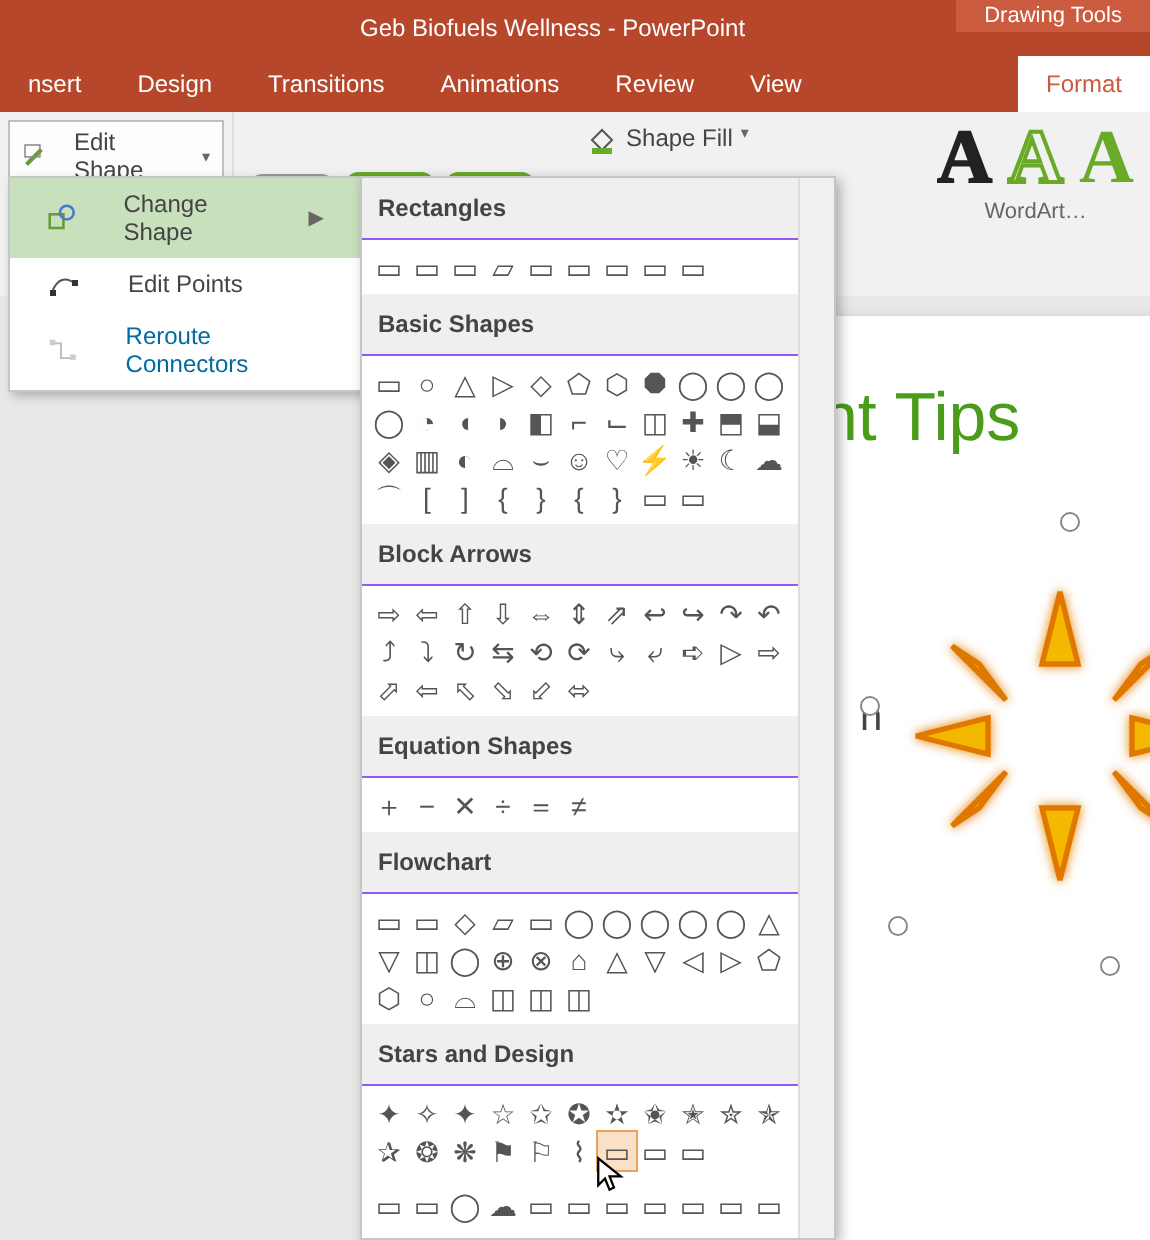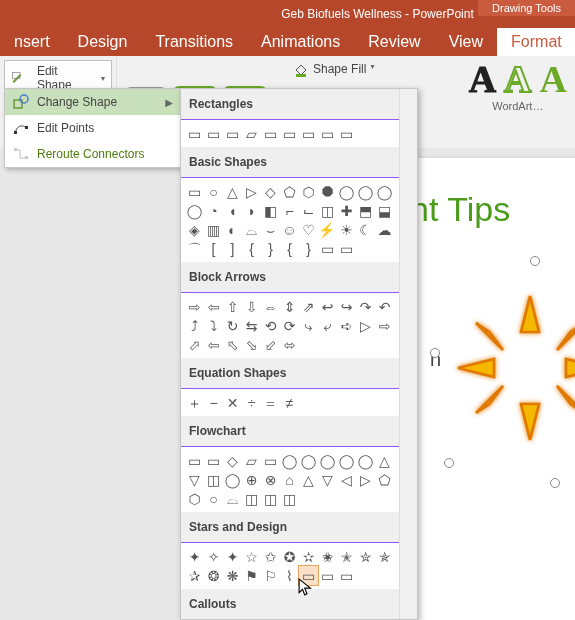--- a/index.html
+++ b/index.html
@@ -14,21 +14,20 @@
   }
   .titlebar {
     background: #B7472A;
     color: #fff;
     height: 28px;
     display: flex;
     align-items: center;
     padding-left: 180px;
     font-size: 12px;
     position: relative;
-    justify-content: center;
   }
   .drawing-tools {
     position: absolute;
     right: 0;
     top: 0;
     height: 16px;
     background: #CA5B3F;
     color: #fff;
     padding: 0 14px;
     display: flex;
@@ -42,21 +41,21 @@
     display: flex;
     align-items: center;
     padding-left: 0;
   }
   .ribbon-tab {
     padding: 0 14px;
     height: 28px;
     display: flex;
     align-items: center;
     cursor: pointer;
-    font-size: 16px;
+    font-size: 12px;
   }
   .ribbon-tab.active {
     background: #fff;
     color: #B7472A;
   }
   .ribbon-tab.format-tab {
     background: #CA5B3F;
     color: #fff;
     margin-left: auto;
   }
@@ -192,31 +191,31 @@
     left: 4px;
     width: 176px;
     background: #fff;
     border: 1px solid #c6c6c6;
     box-shadow: 2px 2px 5px rgba(0,0,0,0.25);
     z-index: 50;
   }
   .flyout1-item {
     display: flex;
     align-items: center;
-    gap: 8px;
-    padding: 6px 8px;
+    gap: 24px;
+    padding: 6px 19px;
     font-size: 12px;
     color: #444;
     cursor: pointer;
   }
   .flyout1-item.hover {
     background: #C8E0BC;
   }
   .flyout1-item.disabled {
-    color: #4d7c0f;
+    color: #0369a1;
     cursor: default;
   }
   .flyout1-item .chev {
     margin-left: auto;
     font-size: 10px;
     color: #666;
   }
   .flyout1-item .mico {
     width: 16px;
     height: 14px;
@@ -565,21 +564,20 @@
         <div class="shape-cell">✰</div>
         <div class="shape-cell">❂</div>
         <div class="shape-cell">❋</div>
         <div class="shape-cell">⚑</div>
         <div class="shape-cell">⚐</div>
         <div class="shape-cell">⌇</div>
         <div class="shape-cell hover">▭</div>
         <div class="shape-cell">▭</div>
         <div class="shape-cell">▭</div>
       </div>
-      <div class="cat-header">Callouts</div>
       <div class="cat-grid" style="width: 215px;">
         <div class="shape-cell">▭</div>
         <div class="shape-cell">▭</div>
         <div class="shape-cell">◯</div>
         <div class="shape-cell">☁</div>
         <div class="shape-cell">▭</div>
         <div class="shape-cell">▭</div>
         <div class="shape-cell">▭</div>
         <div class="shape-cell">▭</div>
         <div class="shape-cell">▭</div>

